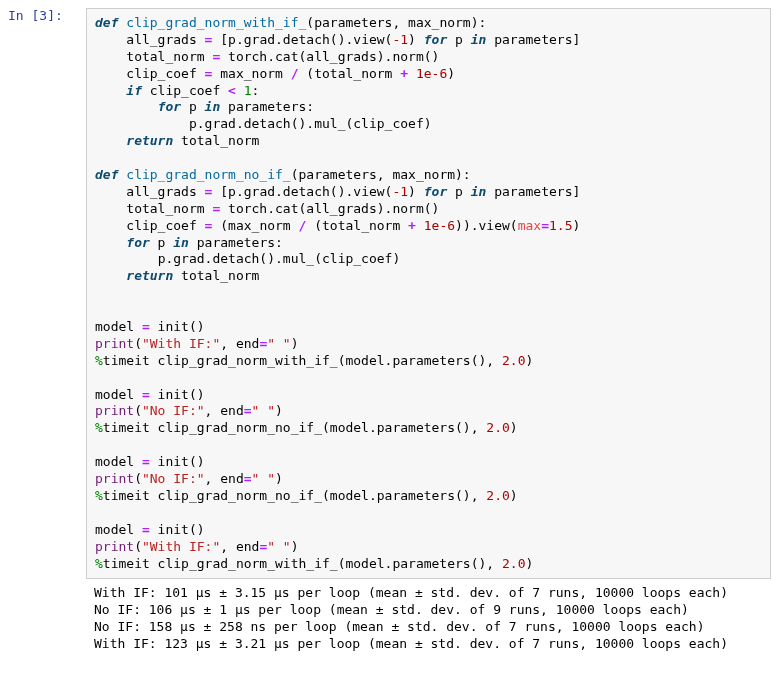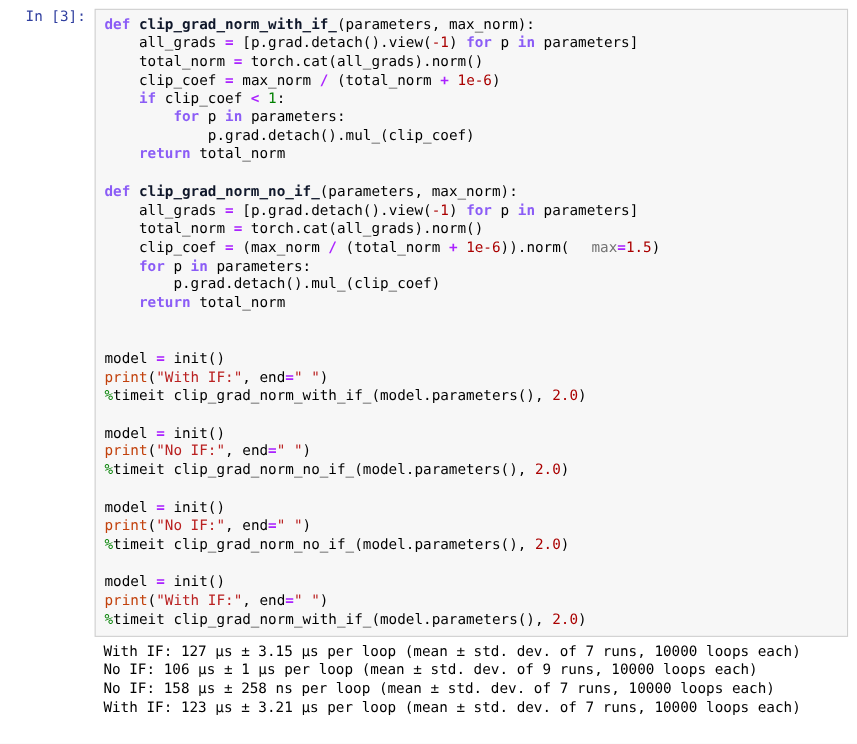--- a/index.html
+++ b/index.html
@@ -10,21 +10,20 @@
     font-size: 13px;
     line-height: 1.3;
     color: #000;
   }
   .cell {
     display: flex;
     align-items: flex-start;
   }
   .prompt {
     flex: 0 0 70px;
-    text-align: right;
     padding-right: 8px;
     color: #303F9F;
     font-family: inherit;
     user-select: none;
   }
   .cell-body {
     flex: 1;
     min-width: 0;
   }
   .code-area {
@@ -35,67 +34,67 @@
     overflow-x: auto;
   }
   .output {
     padding: 6px 8px;
     white-space: pre;
     color: #000;
     overflow-x: auto;
   }
 
   
-  .kw  { color: #8b5cf6; font-weight: bold; }   
-  .fn  { color: #0f172a; font-weight: bold; }                       
+  .kw  { color: #0c4a6e; font-weight: bold; font-style: italic; }   
+  .fn  { color: #0369a1; }                       
   .op  { color: #AA22FF; font-weight: bold; }    
   .num { color: #008000; }                       
   .neg { color: #AA0000; }                       
   .str { color: #BA2121; }                       
-  .bi  { color: #c2410c; }                       
-  .kwarg { color: #737373; margin-left: 20px; }                     
+  .bi  { color: #701a75; }                       
+  .kwarg { color: #ef4444; }                     
   .mag { color: #008000; }                       
 </style>
 </head>
 <body>
 
 <div class="cell">
   <div class="prompt">In [3]:</div>
   <div class="cell-body">
     <div class="code-area"><span><span class="kw">def</span> <span class="fn">clip_grad_norm_with_if_</span><span>(parameters, max_norm):</span></span>
 <span><span>    </span><span>all_grads </span><span class="op">=</span><span> [p.grad.detach().view(</span><span class="neg">-1</span><span>) </span><span class="kw">for</span><span> p </span><span class="kw">in</span><span> parameters]</span></span>
 <span><span>    </span><span>total_norm </span><span class="op">=</span><span> torch.cat(all_grads).norm()</span></span>
 <span><span>    </span><span>clip_coef </span><span class="op">=</span><span> max_norm </span><span class="op">/</span><span> (total_norm </span><span class="op">+</span><span> </span><span class="neg">1e-6</span><span>)</span></span>
 <span><span>    </span><span class="kw">if</span><span> clip_coef </span><span class="op">&lt;</span><span> </span><span class="num">1</span><span>:</span></span>
 <span><span>        </span><span class="kw">for</span><span> p </span><span class="kw">in</span><span> parameters:</span></span>
 <span><span>            </span><span>p.grad.detach().mul_(clip_coef)</span></span>
 <span><span>    </span><span class="kw">return</span><span> total_norm</span></span>
 
 <span><span class="kw">def</span> <span class="fn">clip_grad_norm_no_if_</span><span>(parameters, max_norm):</span></span>
 <span><span>    </span><span>all_grads </span><span class="op">=</span><span> [p.grad.detach().view(</span><span class="neg">-1</span><span>) </span><span class="kw">for</span><span> p </span><span class="kw">in</span><span> parameters]</span></span>
 <span><span>    </span><span>total_norm </span><span class="op">=</span><span> torch.cat(all_grads).norm()</span></span>
-<span><span>    </span><span>clip_coef </span><span class="op">=</span><span> (max_norm </span><span class="op">/</span><span> (total_norm </span><span class="op">+</span><span> </span><span class="neg">1e-6</span><span>)).norm(</span><span class="kwarg">max</span><span class="op">=</span><span class="neg">1.5</span><span>)</span></span>
+<span><span>    </span><span>clip_coef </span><span class="op">=</span><span> (max_norm </span><span class="op">/</span><span> (total_norm </span><span class="op">+</span><span> </span><span class="neg">1e-6</span><span>)).view(</span><span class="kwarg">max</span><span class="op">=</span><span class="neg">1.5</span><span>)</span></span>
 <span><span>    </span><span class="kw">for</span><span> p </span><span class="kw">in</span><span> parameters:</span></span>
 <span><span>        </span><span>p.grad.detach().mul_(clip_coef)</span></span>
 <span><span>    </span><span class="kw">return</span><span> total_norm</span></span>
 
 
 <span><span>model </span><span class="op">=</span><span> init()</span></span>
 <span><span class="bi">print</span><span>(</span><span class="str">"With IF:"</span><span>, end</span><span class="op">=</span><span class="str">" "</span><span>)</span></span>
 <span><span class="mag">%</span><span>timeit clip_grad_norm_with_if_(model.parameters(), </span><span class="neg">2.0</span><span>)</span></span>
 
 <span><span>model </span><span class="op">=</span><span> init()</span></span>
 <span><span class="bi">print</span><span>(</span><span class="str">"No IF:"</span><span>, end</span><span class="op">=</span><span class="str">" "</span><span>)</span></span>
 <span><span class="mag">%</span><span>timeit clip_grad_norm_no_if_(model.parameters(), </span><span class="neg">2.0</span><span>)</span></span>
 
 <span><span>model </span><span class="op">=</span><span> init()</span></span>
 <span><span class="bi">print</span><span>(</span><span class="str">"No IF:"</span><span>, end</span><span class="op">=</span><span class="str">" "</span><span>)</span></span>
 <span><span class="mag">%</span><span>timeit clip_grad_norm_no_if_(model.parameters(), </span><span class="neg">2.0</span><span>)</span></span>
 
 <span><span>model </span><span class="op">=</span><span> init()</span></span>
 <span><span class="bi">print</span><span>(</span><span class="str">"With IF:"</span><span>, end</span><span class="op">=</span><span class="str">" "</span><span>)</span></span>
 <span><span class="mag">%</span><span>timeit clip_grad_norm_with_if_(model.parameters(), </span><span class="neg">2.0</span><span>)</span></span></div>
-    <div class="output"><span>With IF: 127 µs ± 3.15 µs per loop (mean ± std. dev. of 7 runs, 10000 loops each)</span>
+    <div class="output"><span>With IF: 101 µs ± 3.15 µs per loop (mean ± std. dev. of 7 runs, 10000 loops each)</span>
 <span>No IF: 106 µs ± 1 µs per loop (mean ± std. dev. of 9 runs, 10000 loops each)</span>
 <span>No IF: 158 µs ± 258 ns per loop (mean ± std. dev. of 7 runs, 10000 loops each)</span>
 <span>With IF: 123 µs ± 3.21 µs per loop (mean ± std. dev. of 7 runs, 10000 loops each)</span></div>
   </div>
 </div>
 
 </body></html>

